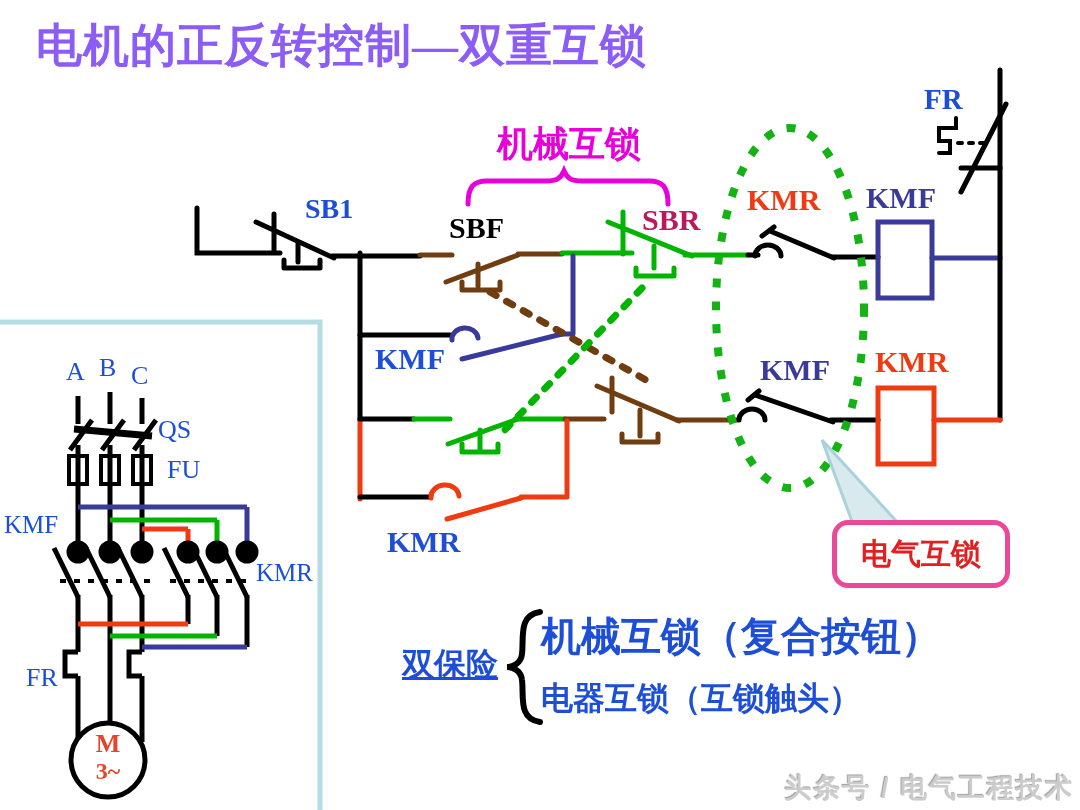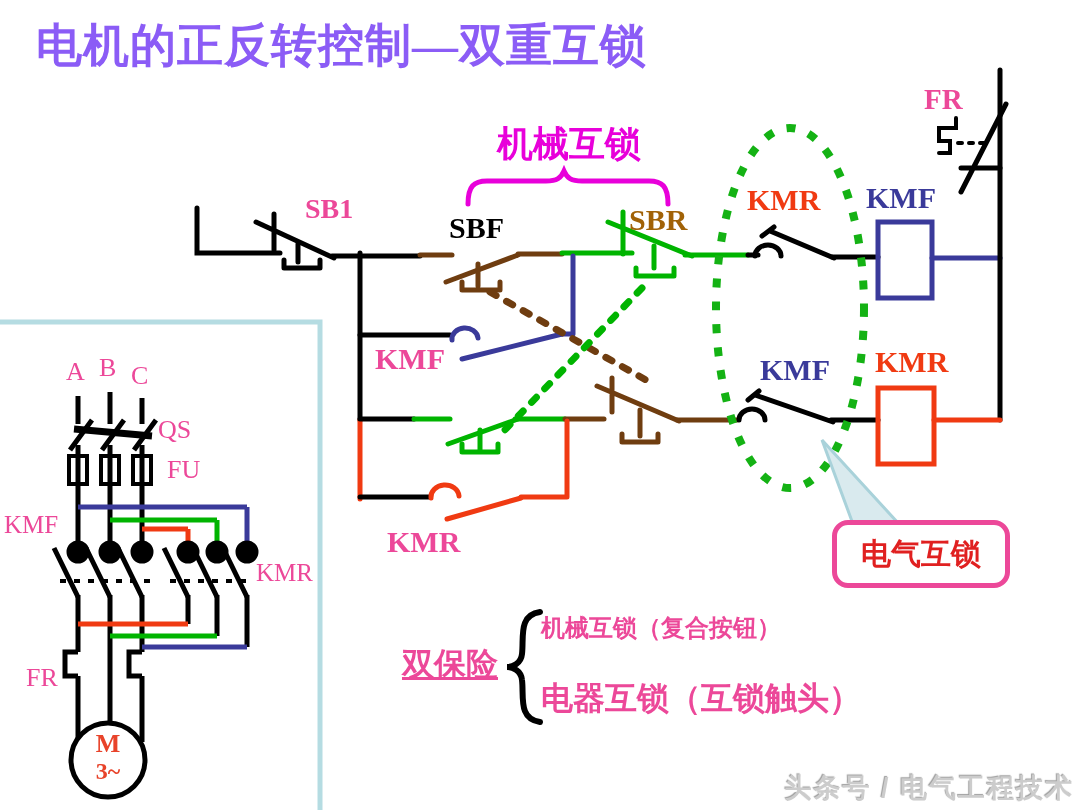--- a/index.html
+++ b/index.html
@@ -8,24 +8,24 @@
     overflow:hidden;font-family:"Liberation Serif", serif;
   }
   .stage svg{position:absolute;left:0;top:0;}
   .label{
     position:absolute;font-weight:bold;white-space:nowrap;
     font-family:"Liberation Serif", serif;line-height:1.05;
   }
   .title{color:#8b5cf6;font-size:46px;letter-spacing:1px;text-align:center;}
   .magenta{color:#e800da;}
   .brown{color:#000000;}
-  .green{color:#a16207;}
+  .green{color:#be185d;margin-left:13px;}
   .navy{color:#3a3a9a;}
   .ored{color:#f03a12;}
-  .black{color:#ec4899;}
+  .black{color:#1d4ed8;}
   .motor-red{color:#e8432a;}
   .callout-box{
     position:absolute;left:832px;top:520px;width:168px;height:58px;
     border:5px solid #ec4899;border-radius:16px;background:#ffffff;
     display:flex;align-items:center;justify-content:center;
     font-weight:bold;font-size:30px;color:#e02020;
     font-family:"Liberation Serif", serif;
   }
   .watermark{
     position:absolute;right:6px;bottom:4px;font-size:27px;font-weight:bold;
@@ -218,18 +218,18 @@
 <div class="label black" style="left:131px;top:362px;font-size:26px;font-weight:normal;">C</div>
 <div class="label black" style="left:158px;top:396px;font-size:26px;font-weight:normal;margin-top:20px;">QS</div>
 <div class="label black" style="left:167px;top:456px;font-size:26px;font-weight:normal;">FU</div>
 <div class="label black" style="left:4px;top:512px;font-size:25px;font-weight:normal;">KMF</div>
 <div class="label black" style="left:256px;top:560px;font-size:25px;font-weight:normal;">KMR</div>
 <div class="label black" style="left:26px;top:664px;font-size:26px;font-weight:normal;">FR</div>
 <div class="label motor-red" style="left:86px;top:730px;width:44px;text-align:center;font-size:26px;">M</div>
 <div class="label motor-red" style="left:86px;top:759px;width:44px;text-align:center;font-size:24px;">3~</div>
 
 <div class="label black" style="left:402px;top:648px;font-size:32px;text-decoration:underline;">双保险</div>
-<div class="label black" style="left:541px;top:616px;font-size:24px;">机械互锁（复合按钮）</div>
+<div class="label black" style="left:541px;top:616px;font-size:40px;">机械互锁（复合按钮）</div>
 <div class="label black" style="left:541px;top:682px;font-size:32px;">电器互锁（互锁触头）</div>
 
 <div class="watermark">头条号 / 电气工程技术</div>
 
 </div>
 
 </body></html>

